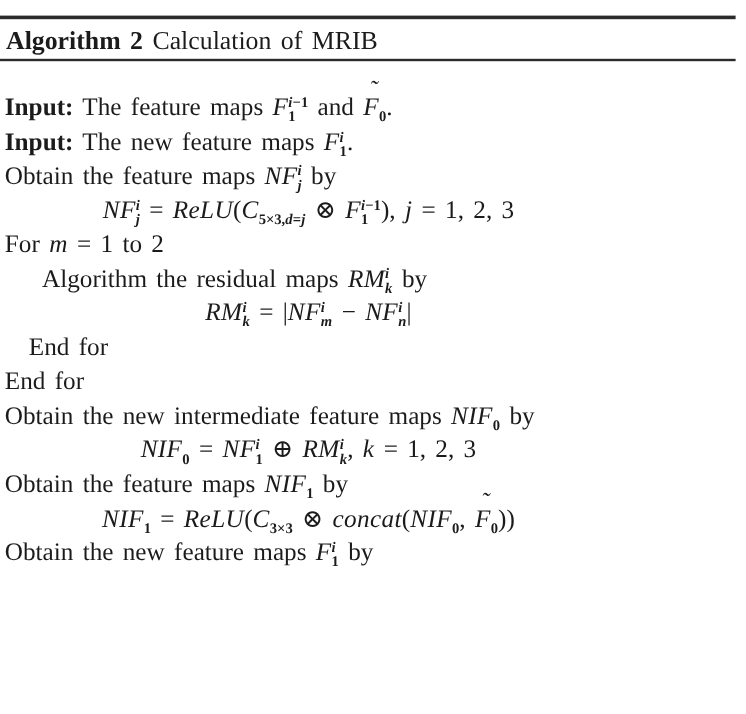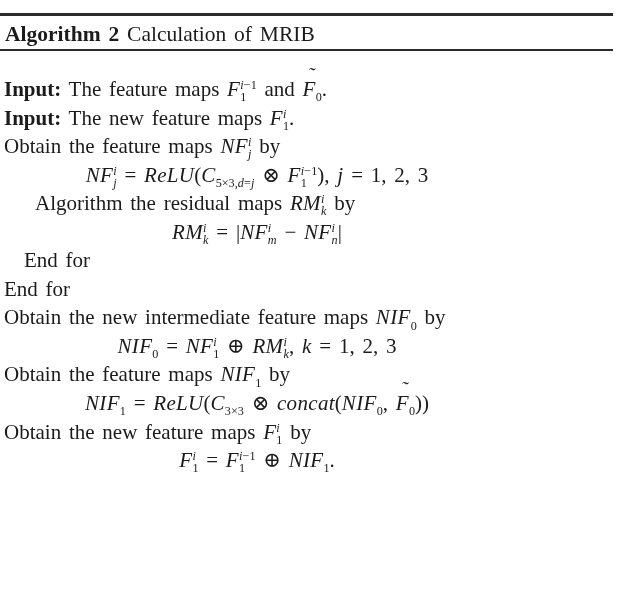--- a/index.html
+++ b/index.html
@@ -20,20 +20,21 @@
   .it{font-style:italic;letter-spacing:0.015em;}
   .body{position:absolute;top:75px;left:4px;width:614px;}
   .line{height:28.55px;line-height:28.55px;white-space:nowrap;word-spacing:2.5px;}
   .indent1{padding-left:20px;}
   .indent2{padding-left:31px;}
   .center{width:506px;text-align:center;padding-left:0;}
   .ss{
     display:inline-flex;flex-direction:column;align-items:flex-start;
     vertical-align:middle;font-size:0.58em;line-height:1;letter-spacing:normal;
     word-spacing:normal;
+    font-weight:bold;
   }
   .ss-r{display:block;height:1em;white-space:nowrap;}
   .acc{position:relative;display:inline-block;}
   .acc-m{position:absolute;left:0.26em;top:-0.43em;font-size:0.95em;line-height:1;}
 </style>
 </head>
 <body>
 
 <div class="page" style="color: rgb(27, 27, 27); background: rgb(255, 255, 255);">
   <div class="rule rule-top" style="background: rgb(43, 43, 43);"></div>
@@ -61,20 +62,21 @@
       <div class="line center"><span class="it">NF</span><span class="ss">
           <span class="ss-r"><span class="it">i</span></span>
           <span class="ss-r"><span class="it">j</span></span>
         </span><span> = </span><span class="it">ReLU</span><span>(</span><span class="it">C</span><span class="ss">
           <span class="ss-r"></span>
           <span class="ss-r"><span>5×3,</span><span class="it">d</span><span>=</span><span class="it">j</span></span>
         </span><span> ⊗ </span><span class="it">F</span><span class="ss">
           <span class="ss-r"><span class="it">i</span><span>−1</span></span>
           <span class="ss-r"><span>1</span></span>
         </span><span>), </span><span class="it">j</span><span> = 1, 2, 3</span></div>
+      <div class="line"><span>For </span><span class="it">m</span><span> = 1 to 2</span></div>
       <div class="line indent2"><span>Algorithm the residual maps </span><span class="it">RM</span><span class="ss">
           <span class="ss-r"><span class="it">i</span></span>
           <span class="ss-r"><span class="it">k</span></span>
         </span><span> by</span></div>
       <div class="line center"><span class="it">RM</span><span class="ss">
           <span class="ss-r"><span class="it">i</span></span>
           <span class="ss-r"><span class="it">k</span></span>
         </span><span> = |</span><span class="it">NF</span><span class="ss">
           <span class="ss-r"><span class="it">i</span></span>
           <span class="ss-r"><span class="it">m</span></span>

